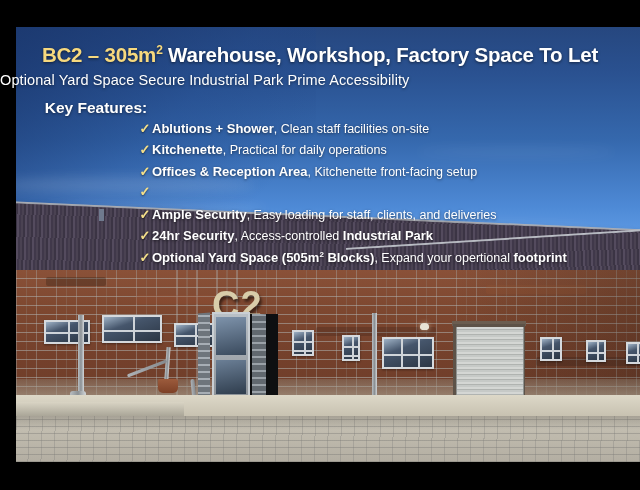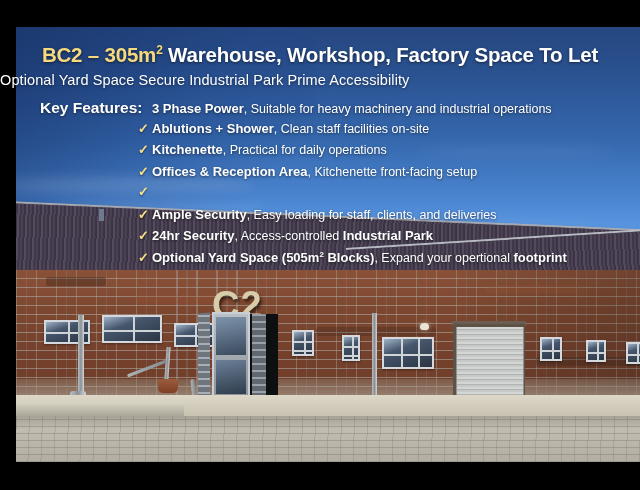--- a/index.html
+++ b/index.html
@@ -144,21 +144,21 @@
   
   .overlay{position:absolute;left:0;top:0;width:640px;height:490px;z-index:30;}
   .title{position:absolute;left:0;top:43px;width:640px;text-align:center;
          font-size:20.5px;font-weight:700;color:#ffffff;letter-spacing:-.2px;
          text-shadow:0 1px 3px rgba(0,0,0,.55);}
   .title .gold{color:#f7d97e;}
   .subtitle{position:absolute;left:0;top:72px;width:640px;text-align:left;
          font-size:14.5px;font-weight:400;color:#ffffff;letter-spacing:.1px;
          text-shadow:0 1px 3px rgba(0,0,0,.5);}
 
-  .features{position:absolute;left:0;top:99px;width:640px;}
+  .features{position:absolute;left:0;top:99px;width:640px;text-align:center;}
   .feat-row{display:flex;align-items:baseline;height:21.5px;padding-left:40px;}
   .feat-lead{width:112px;flex:0 0 112px;font-size:15.5px;font-weight:700;color:#ffffff;
          text-shadow:0 1px 3px rgba(0,0,0,.5);}
   .tick{width:14px;flex:0 0 14px;margin-left:98px;color:#f5e08a;font-size:13px;font-weight:700;
          text-shadow:0 1px 2px rgba(0,0,0,.5);line-height:1;}
   .feat-text{font-size:12.5px;color:#ffffff;text-shadow:0 1px 3px rgba(0,0,0,.55);white-space:nowrap;}
   .feat-text b{font-weight:700;font-size:13px;}
   .feat-text .norm{font-weight:400;}
   .feat-text sup{font-size:8px;vertical-align:super;}
   .title sup{font-size:12px;vertical-align:super;}
@@ -277,21 +277,20 @@
 
   <div class="overlay">
     <div class="title">
       <span class="gold">BC2 – 305m<sup>2</sup></span><span> Warehouse, Workshop, Factory Space To Let</span>
     </div>
     <div class="subtitle">Optional Yard Space Secure Industrial Park Prime Accessibility</div>
 
     <div class="features" id="features-list">
         <div class="feat-row">
           <span class="feat-lead">Key Features:</span>
-          <span class="feat-text"><b>3 Phase Power</b><span class="norm">, Suitable for heavy machinery and industrial operations</span></span>
         </div>
         <div class="feat-row">
           <span class="tick">✓</span>
           <span class="feat-text"><b>Ablutions + Shower</b><span class="norm">, Clean staff facilities on-site</span></span>
         </div>
         <div class="feat-row">
           <span class="tick">✓</span>
           <span class="feat-text"><b>Kitchenette</b><span class="norm">, Practical for daily operations</span></span>
         </div>
         <div class="feat-row">

